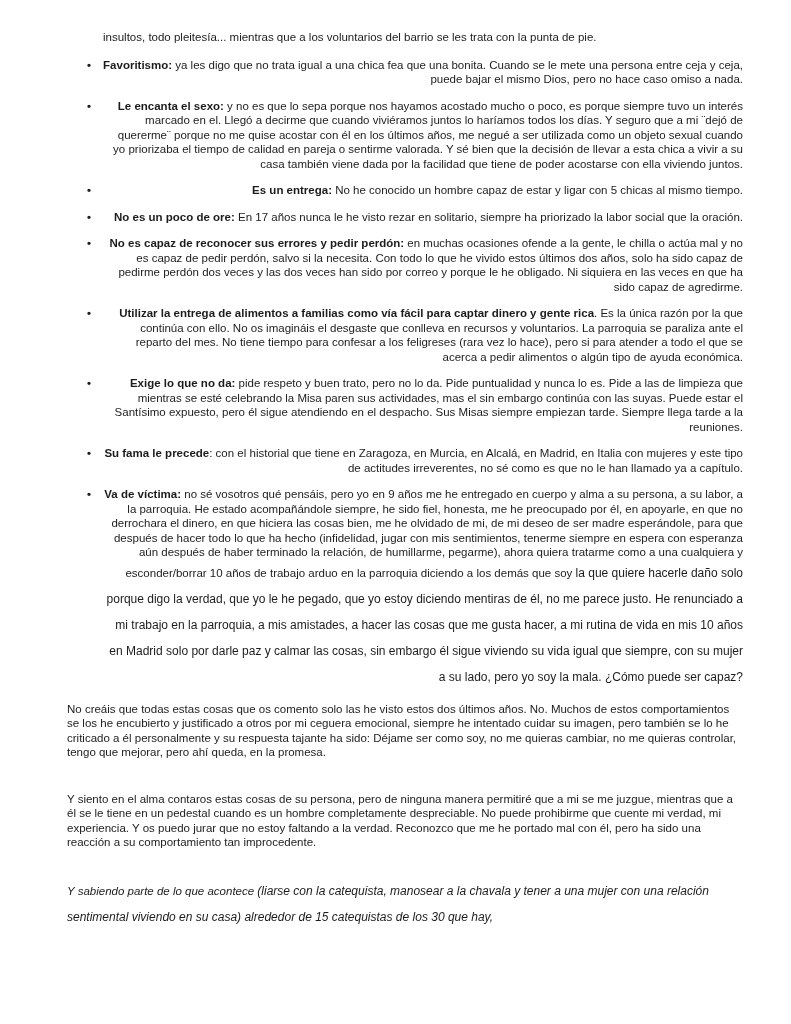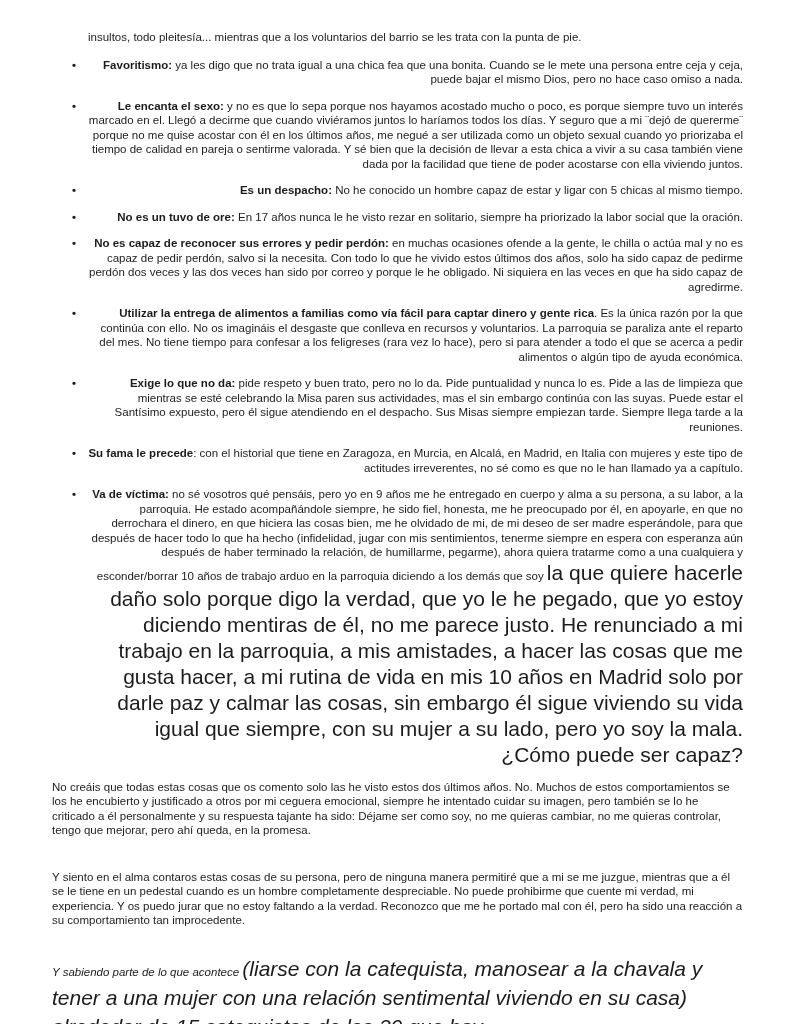--- a/index.html
+++ b/index.html
@@ -11,21 +11,21 @@
     font-family: "Liberation Sans", sans-serif;
     font-size: 11.5px;
     line-height: 14.5px;
     color: #1c1c1c;
     -webkit-font-smoothing: antialiased;
   }
   .page {
     box-sizing: border-box;
     width: 791px;
     height: 842px;
-    padding: 30px 48px 0 52px;
+    padding: 30px 48px 0 67px;
   }
   .intro-fragment {
     margin: 0 0 13px 36px;
   }
   ul.bullet-list {
     list-style: none;
     margin: 0 0 4px 0;
     padding: 0;
   }
   ul.bullet-list > li {
@@ -36,42 +36,42 @@
   }
   ul.bullet-list > li::before {
     content: "\2022";
     position: absolute;
     left: 20px;
     top: 0;
     font-weight: bold;
   }
   .b { font-weight: bold; }
   .big {
-    font-size: 21px;
+    font-size: 12px;
     line-height: 26px;
   }
   p.para { margin: 0; }
   p.para-2 { margin-top: 32px; }
   p.para-3 { margin-top: 28px; line-height: 26px; font-style: italic; }
 </style>
 </head>
 <body>
 
 <div class="page">
 
   <p class="intro-fragment">insultos, todo pleitesía... mientras que a los voluntarios del barrio se les trata con la punta de pie.</p>
 
   <ul class="bullet-list">
     <li><span class="b">Favoritismo:</span><span> ya les digo que no trata igual a una chica fea que una bonita. Cuando se le mete una persona entre ceja y ceja, puede bajar el mismo Dios, pero no hace caso omiso a nada.</span></li>
 
     <li><span class="b">Le encanta el sexo:</span><span> y no es que lo sepa porque nos hayamos acostado mucho o poco, es porque siempre tuvo un interés marcado en el. Llegó a decirme que cuando viviéramos juntos lo haríamos todos los días. Y seguro que a mi ¨dejó de quererme¨ porque no me quise acostar con él en los últimos años, me negué a ser utilizada como un objeto sexual cuando yo priorizaba el tiempo de calidad en pareja o sentirme valorada. Y sé bien que la decisión de llevar a esta chica a vivir a su casa también viene dada por la facilidad que tiene de poder acostarse con ella viviendo juntos.</span></li>
 
-    <li><span class="b">Es un despacho:</span><span> No he conocido un hombre capaz de estar y ligar con 5 chicas al mismo tiempo.</span></li>
+    <li><span class="b">Es un entrega:</span><span> No he conocido un hombre capaz de estar y ligar con 5 chicas al mismo tiempo.</span></li>
 
-    <li><span class="b">No es un tuvo de ore:</span><span> En 17 años nunca le he visto rezar en solitario, siempre ha priorizado la labor social que la oración.</span></li>
+    <li><span class="b">No es un poco de ore:</span><span> En 17 años nunca le he visto rezar en solitario, siempre ha priorizado la labor social que la oración.</span></li>
 
     <li><span class="b">No es capaz de reconocer sus errores y pedir perdón:</span><span> en muchas ocasiones ofende a la gente, le chilla o actúa mal y no es capaz de pedir perdón, salvo si la necesita. Con todo lo que he vivido estos últimos dos años, solo ha sido capaz de pedirme perdón dos veces y las dos veces han sido por correo y porque le he obligado. Ni siquiera en las veces en que ha sido capaz de agredirme.</span></li>
 
     <li><span class="b">Utilizar la entrega de alimentos a familias como vía fácil para captar dinero y gente rica</span><span>. Es la única razón por la que continúa con ello. No os imagináis el desgaste que conlleva en recursos y voluntarios. La parroquia se paraliza ante el reparto del mes. No tiene tiempo para confesar a los feligreses (rara vez lo hace), pero si para atender a todo el que se acerca a pedir alimentos o algún tipo de ayuda económica.</span></li>
 
     <li><span class="b">Exige lo que no da:</span><span> pide respeto y buen trato, pero no lo da. Pide puntualidad y nunca lo es. Pide a las de limpieza que mientras se esté celebrando la Misa paren sus actividades, mas el sin embargo continúa con las suyas. Puede estar el Santísimo expuesto, pero él sigue atendiendo en el despacho. Sus Misas siempre empiezan tarde. Siempre llega tarde a la reuniones.</span></li>
 
     <li><span class="b">Su fama le precede</span><span>: con el historial que tiene en Zaragoza, en Murcia, en Alcalá, en Madrid, en Italia con mujeres y este tipo de actitudes irreverentes, no sé como es que no le han llamado ya a capítulo.</span></li>
 
     <li><span class="b">Va de víctima:</span><span> no sé vosotros qué pensáis, pero yo en 9 años me he entregado en cuerpo y alma a su persona, a su labor, a la parroquia. He estado acompañándole siempre, he sido fiel, honesta, me he preocupado por él, en apoyarle, en que no derrochara el dinero, en que hiciera las cosas bien, me he olvidado de mi, de mi deseo de ser madre esperándole, para que después de hacer todo lo que ha hecho (infidelidad, jugar con mis sentimientos, tenerme siempre en espera con esperanza aún después de haber terminado la relación, de humillarme, pegarme), ahora quiera tratarme como a una cualquiera y esconder/borrar 10 años de trabajo arduo en la parroquia diciendo a los demás que soy </span><span class="big">la que quiere hacerle daño solo porque digo la verdad, que yo le he pegado, que yo estoy diciendo mentiras de él, no me parece justo. He renunciado a mi trabajo en la parroquia, a mis amistades, a hacer las cosas que me gusta hacer, a mi rutina de vida en mis 10 años en Madrid solo por darle paz y calmar las cosas, sin embargo él sigue viviendo su vida igual que siempre, con su mujer a su lado, pero yo soy la mala. ¿Cómo puede ser capaz?</span></li>

